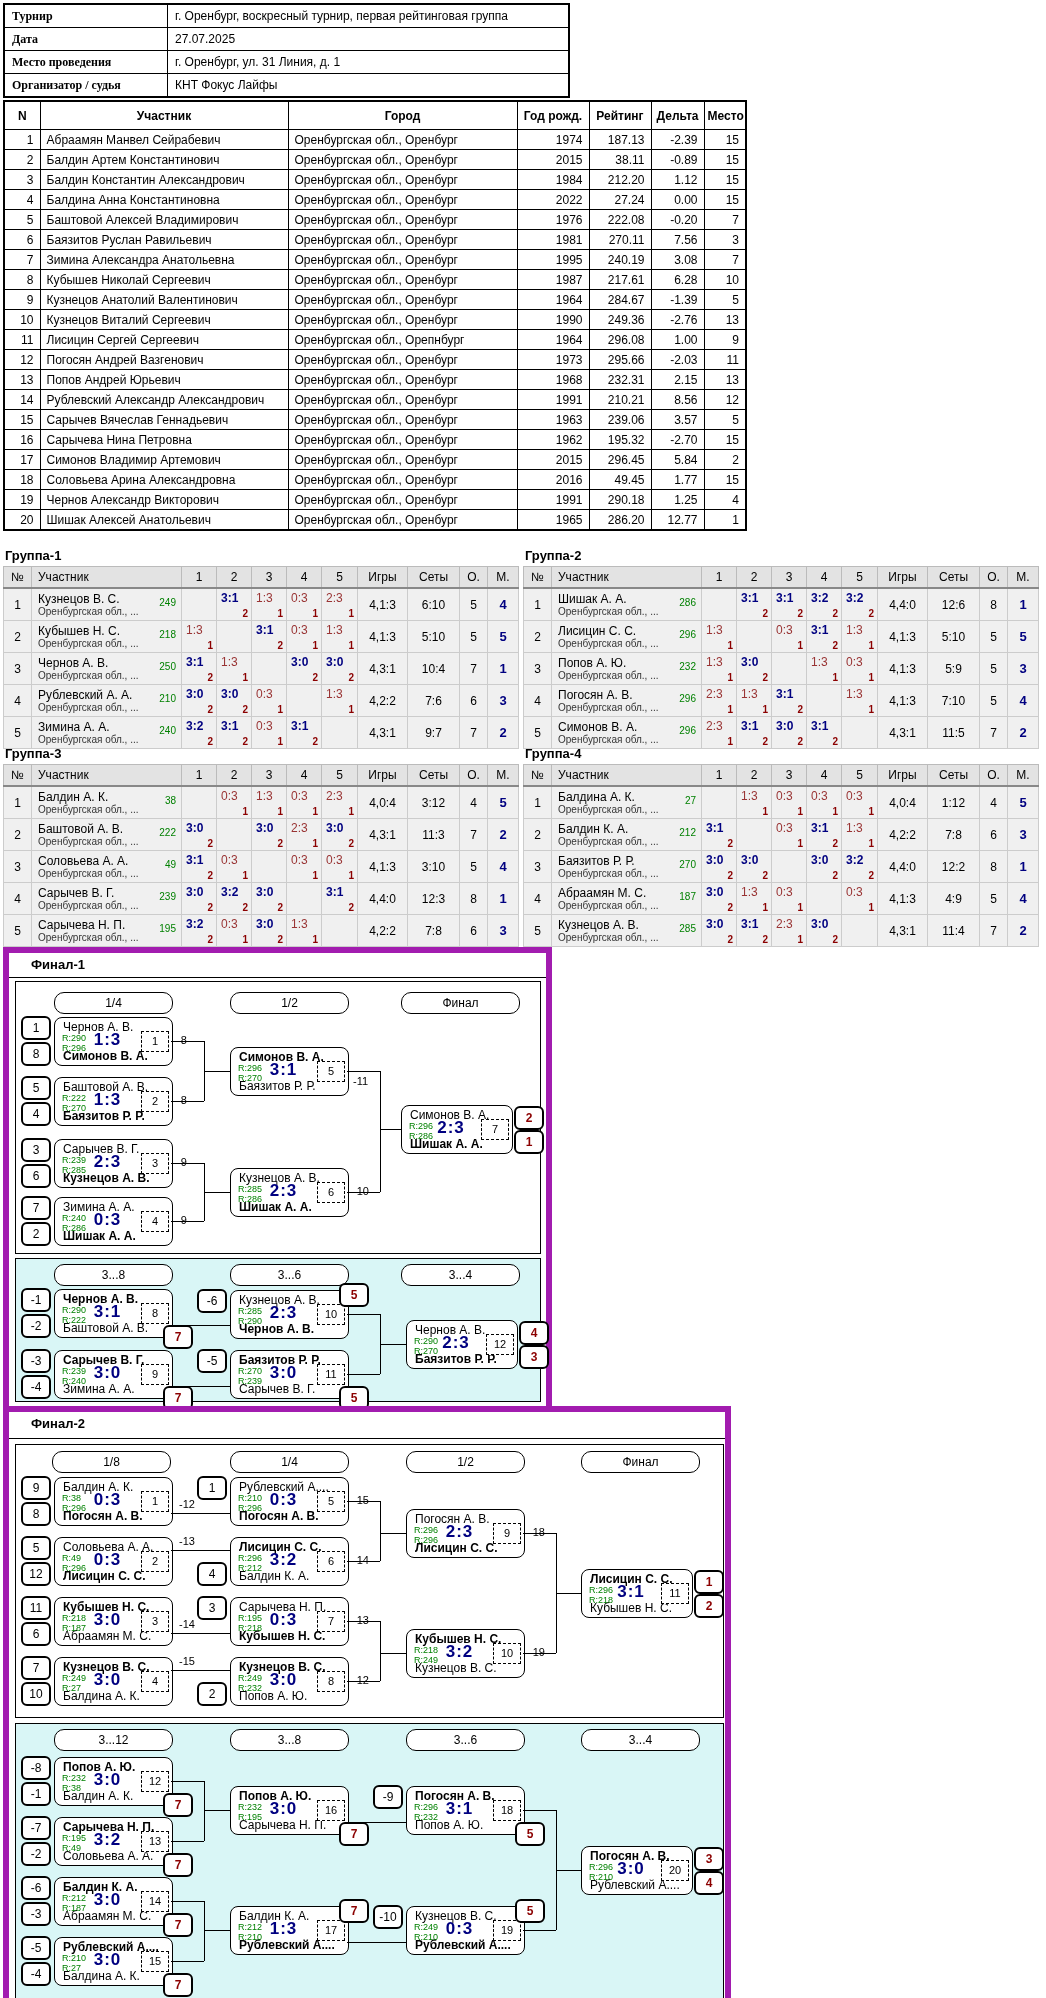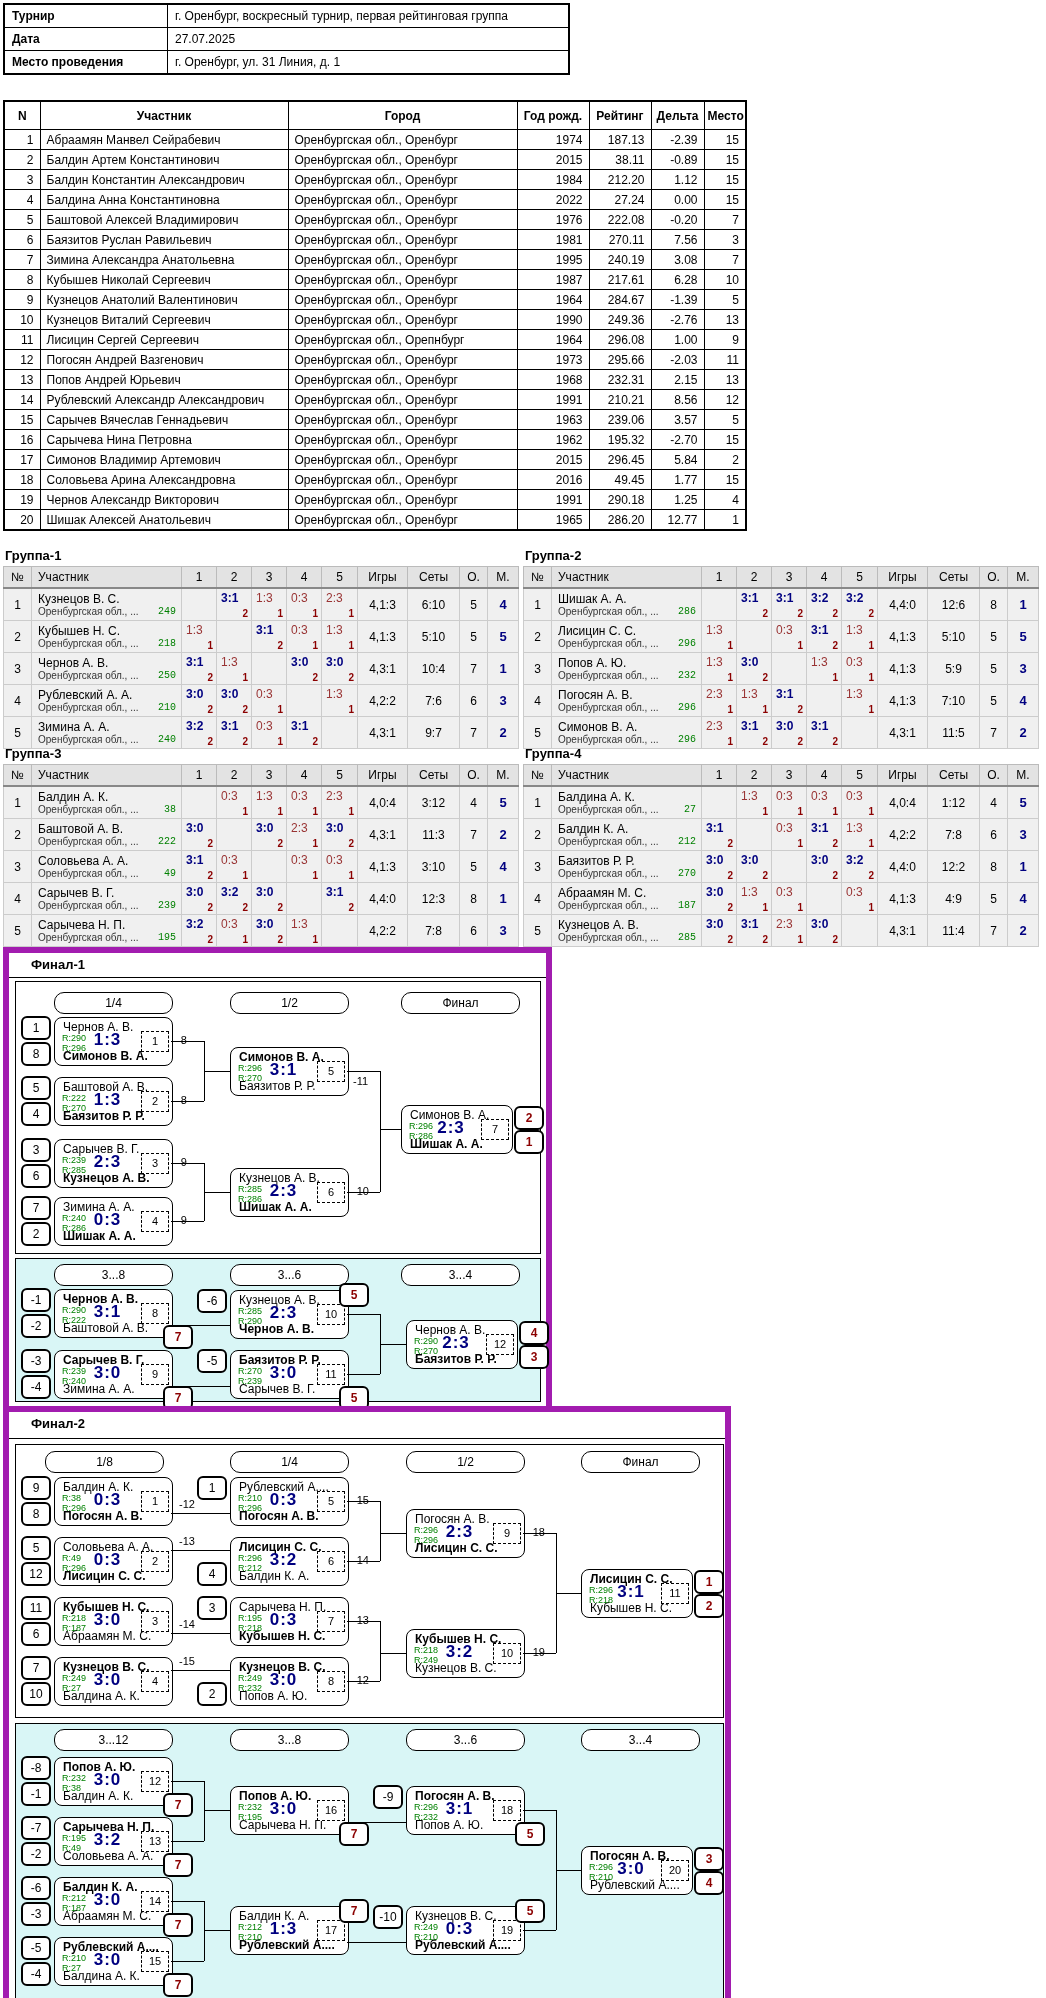--- a/index.html
+++ b/index.html
@@ -2,40 +2,40 @@
 <html><head>
 <meta charset="utf-8">
 <style>
   html,body{margin:0;padding:0;background:#fff;}
   .canvas{position:relative;width:1046px;height:1998px;background:#fff;
           font-family:"Liberation Sans",sans-serif;color:#000;overflow:hidden;}
 
   
   .info-table{position:absolute;left:3px;top:3px;width:567px;border-collapse:collapse;border:2px solid #000;}
   .info-table td{border:1px solid #000;font-size:12px;padding:3px 7px;height:16px;background:#fff;}
-  .info-table td.ilabel{width:148px;font-weight:bold;}
+  .info-table td.ilabel{width:148px;font-weight:bold;font-family:Liberation Serif, serif;}
 
   
   .ptable{position:absolute;left:3px;top:100px;width:742px;border-collapse:collapse;table-layout:fixed;border:2px solid #000;}
   .ptable th{border:1px solid #000;font-size:12px;font-weight:bold;height:27px;background:#fff;padding:0 3px;}
   .ptable td{border:1px solid #000;font-size:12px;height:19px;padding:0 6px;white-space:nowrap;overflow:hidden;background:#fff;}
   .ptable td.num{text-align:right;}
   .ptable td.txt{text-align:left;}
 
   
   .gtitle{position:absolute;font-size:13px;font-weight:bold;}
   .gtable{position:absolute;width:515px;border-collapse:collapse;table-layout:fixed;border:1px solid #999;}
   .gtable th{background:#e3e3e3;border:1px solid #bbb;border-bottom:2px solid #888;
              font-size:12px;font-weight:normal;height:20px;padding:0 2px;text-align:center;}
   .gtable th.hname{text-align:left;padding-left:6px;}
   .gtable td{border:1px solid #ccc;background:#f0f0f0;height:30px;padding:0;font-size:12px;text-align:center;vertical-align:middle;}
   .gtable td.pname{text-align:left;padding:1px 4px 0 6px;position:relative;}
   .pline1{font-size:12px;line-height:14px;white-space:nowrap;overflow:hidden;}
   .pline2{font-size:10px;line-height:12px;color:#333;white-space:nowrap;overflow:hidden;padding-right:34px;}
-  .grating{position:absolute;right:5px;bottom:3px;color:#008000;font-size:10px;font-family:Liberation Mono, monospace;}
+  .grating{position:absolute;right:5px;bottom:12px;color:#008000;font-size:10px;}
   .rc{background:#fff;position:relative;
       background-image:linear-gradient(to right top,transparent 46%,#555 48%,#555 52%,transparent 54%);}
   .rc .sc{position:absolute;left:4px;top:2px;font-size:12px;}
   .rc .sc.w{color:#000080;font-weight:bold;}
   .rc .sc.l{color:#993333;}
   .rc .pts{position:absolute;right:3px;bottom:1px;font-size:10px;font-weight:bold;color:#8B0000;}
   .selfc{background:#c0c0c0;}
   .gtable td.mcol{color:#000080;font-weight:bold;font-size:13px;}
 
   
@@ -73,20 +73,24 @@
           <td>г. Оренбург, воскресный турнир, первая рейтинговая группа</td>
         </tr>
         <tr>
           <td class="ilabel">Дата</td>
           <td>27.07.2025</td>
         </tr>
         <tr>
           <td class="ilabel">Место проведения</td>
           <td>г. Оренбург, ул. 31 Линия, д. 1</td>
         </tr>
+        <tr>
+          <td class="ilabel">Организатор / судья</td>
+          <td>КНТ Фокус Лайфы</td>
+        </tr>
       </tbody>
   </table>
   <table class="ptable">
     <colgroup>
         <col style="width: 36px;">
         <col style="width: 248px;">
         <col style="width: 229px;">
         <col style="width: 72px;">
         <col style="width: 62px;">
         <col style="width: 53px;">
@@ -1156,21 +1160,21 @@
           <div class="hline" style="left: 331px; top: 115px; width: 33px; height: 0px;"></div>
           <div class="vline" style="left: 364px; top: 55px; height: 60px;"></div>
           <div class="hline" style="left: 364px; top: 85px; width: 26px; height: 0px;"></div>
         </div>
       </div>
       <div class="fc" style="left: 3px; top: 1406px; width: 716px; height: 590px;">
         <div class="fc-titlebar" style="left: 0px; top: 0px; height: 26px;">
           <span class="fc-title">Финал-2</span>
         </div>
         <div class="bpanel" style="left: 6px; top: 32px; width: 707px; height: 272px;">
-          <div class="pill" style="left: 29px; top: 6px;">1/8</div>
+          <div class="pill" style="left: 36px; top: 6px;">1/8</div>
           <div class="pill" style="left: 214px; top: 6px;">1/4</div>
           <div class="pill" style="left: 390px; top: 6px;">1/2</div>
           <div class="pill" style="left: 565px; top: 6px;">Финал</div>
           <div class="mbox" style="left: 38px; top: 32px; width: 117px; height: 47px;">
             <span class="mname t">Балдин А. К.</span>
             <span class="mname b win">Погосян А. В.</span>
             <span class="mr t">R:38</span>
             <span class="mr b">R:296</span>
             <div class="mscore">0:3</div>
             <div class="mnum">1</div>

